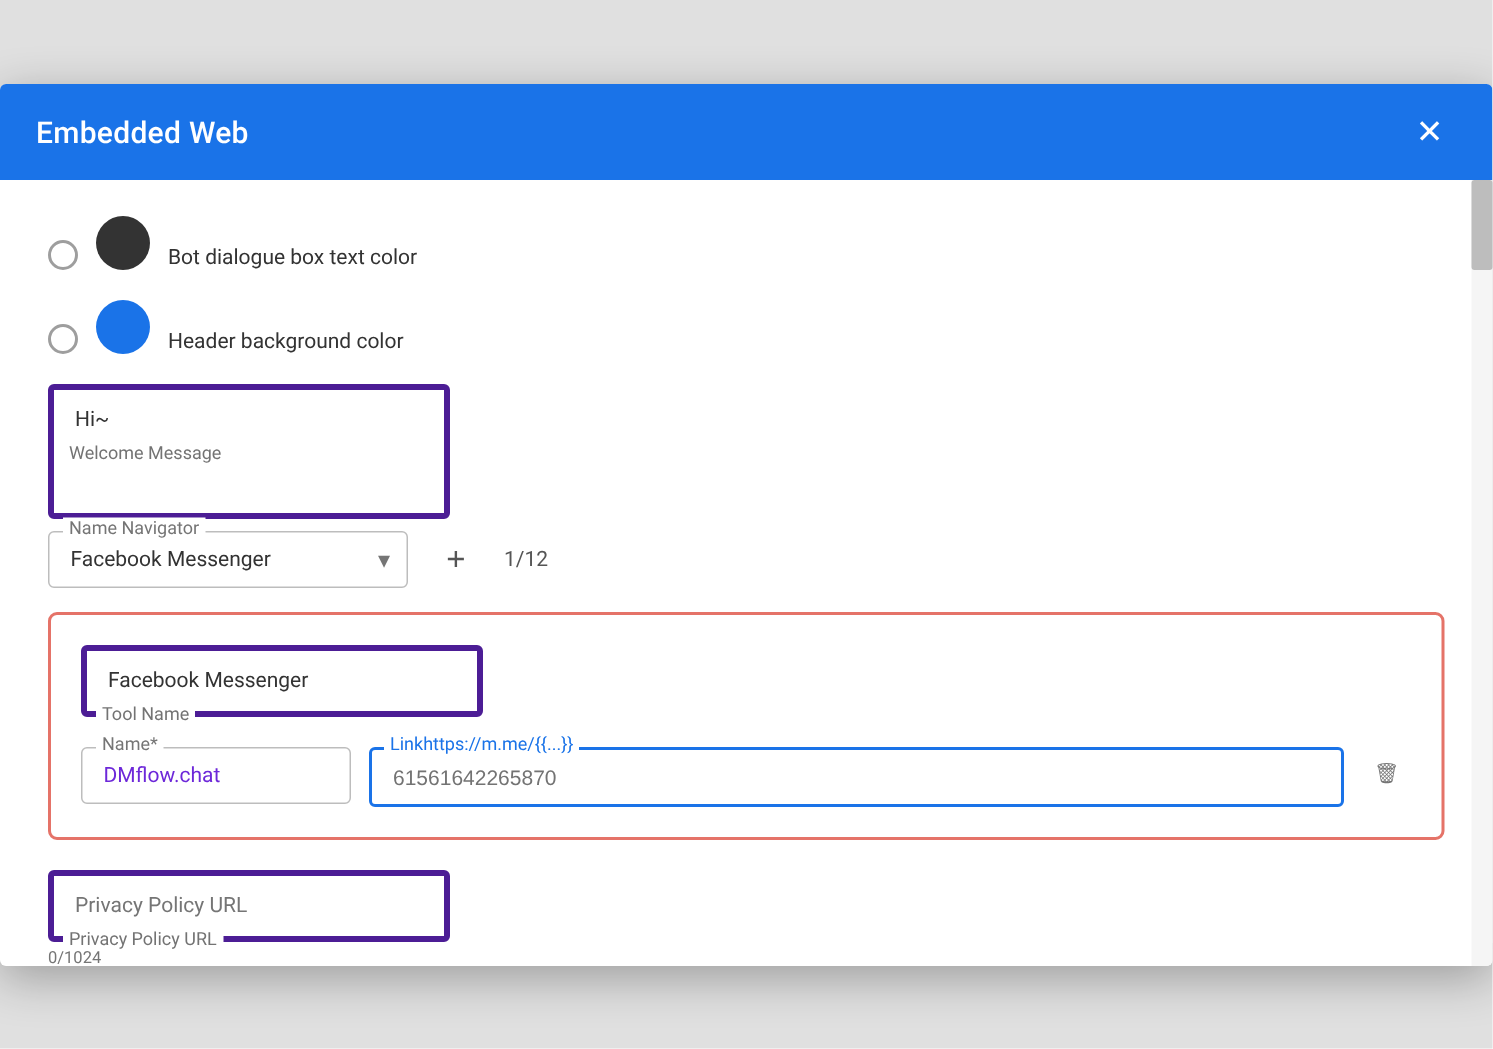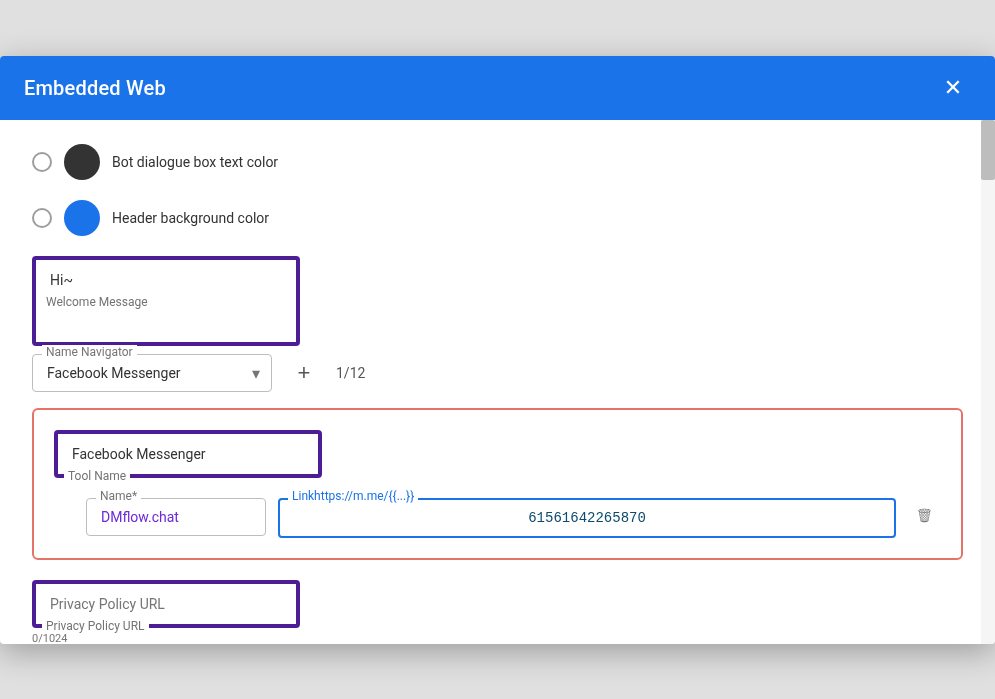--- a/index.html
+++ b/index.html
@@ -69,21 +69,21 @@
       right: 0;
       width: 14px;
       height: 60px;
       background: #bdbdbd;
       border-radius: 2px;
     }
 
     
     .option-row {
       display: flex;
-      align-items: center;
+      align-items: flex-end;
       gap: 12px;
       margin-bottom: 20px;
     }
     .radio-circle {
       width: 20px;
       height: 20px;
       border-radius: 50%;
       border: 2px solid #9e9e9e;
       background: #fff;
       flex-shrink: 0;
@@ -218,21 +218,20 @@
 
     
     .name-link-row {
       display: flex;
       align-items: flex-start;
       gap: 12px;
     }
     .name-field-wrap {
       width: 180px;
       position: relative;
-      margin-left: 32px;
     }
     .name-field-wrap .field-label {
       position: absolute;
       top: -9px;
       left: 10px;
       background: #fff;
       padding: 0 4px;
       font-size: 12px;
       color: #757575;
     }
@@ -259,24 +258,23 @@
       font-size: 12px;
       color: #1a73e8;
       z-index: 1;
     }
     .link-input {
       width: 100%;
       border: 2px solid #1a73e8;
       border-radius: 4px;
       padding: 10px 14px;
       font-size: 14px;
-      color: #0c4a6e;
+      color: #737373;
       outline: none;
-      font-family: Liberation Mono, monospace;
-      text-align: center;
+      font-family: Liberation Sans, sans-serif;
     }
     .delete-btn {
       background: none;
       border: none;
       cursor: pointer;
       padding: 8px;
       color: #757575;
       display: flex;
       align-items: center;
       justify-content: center;

